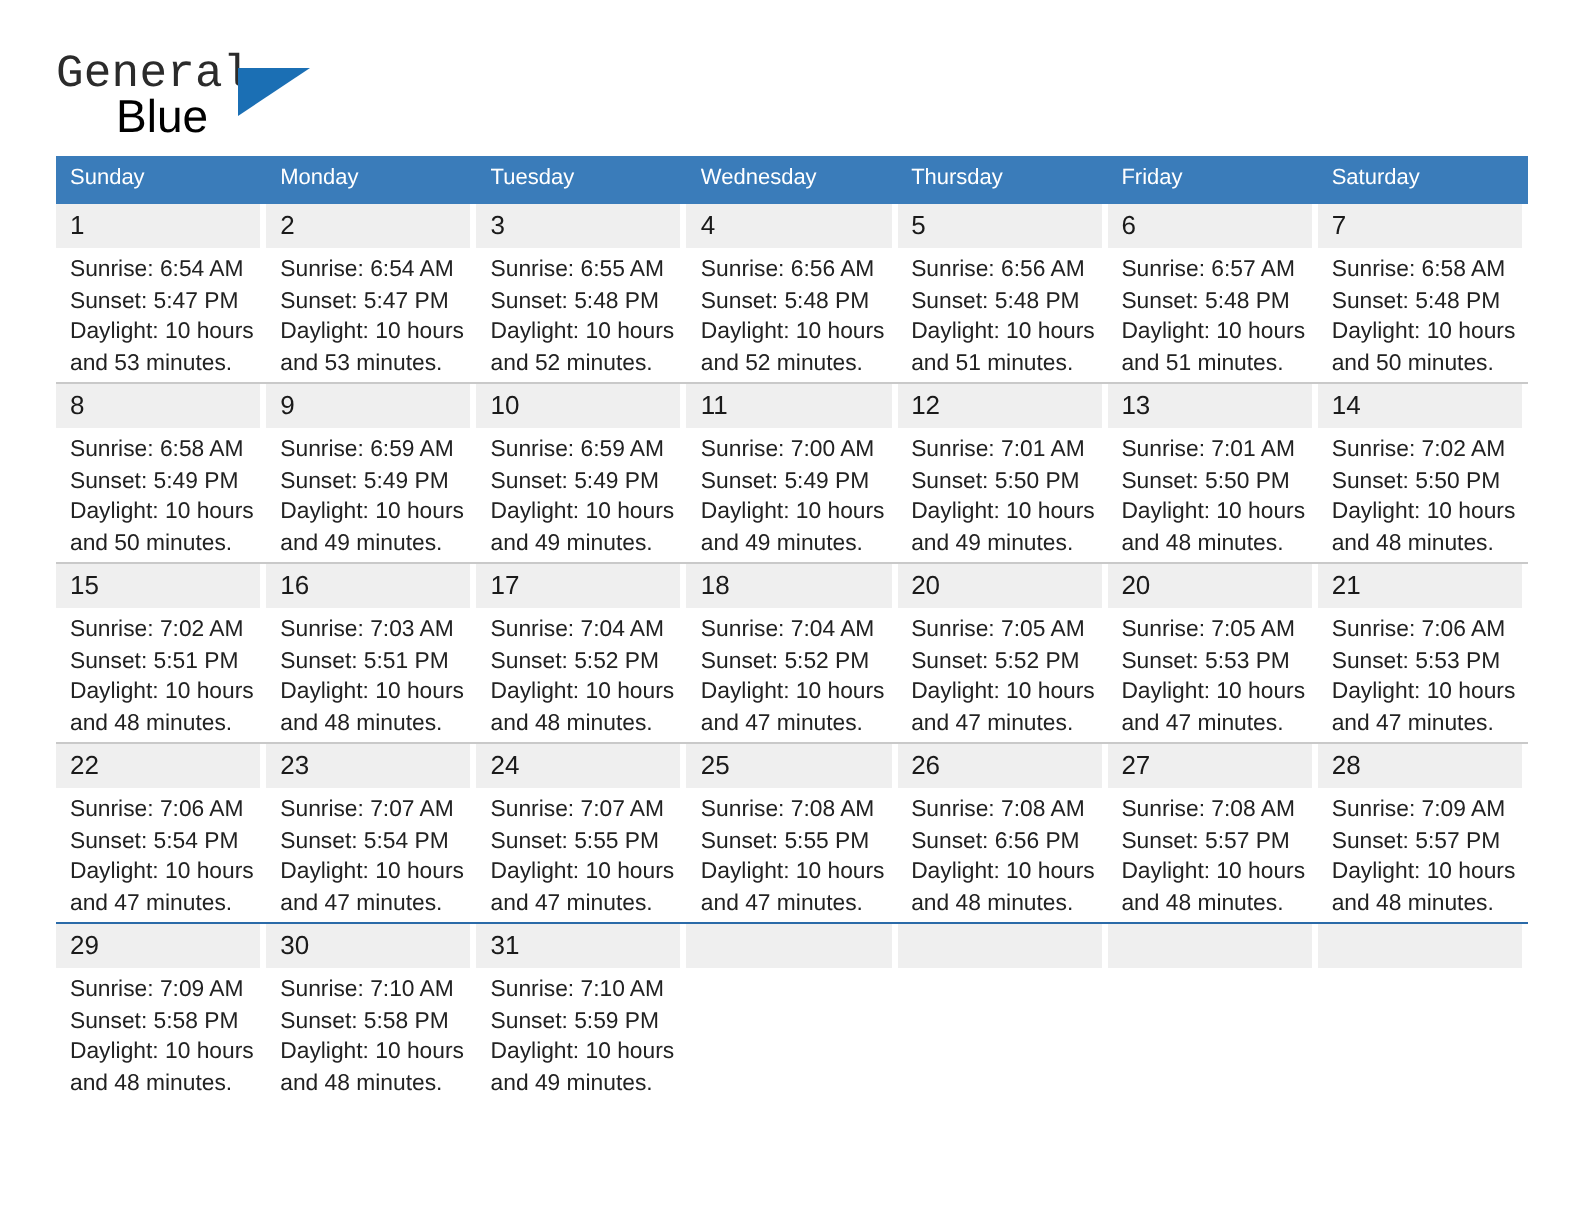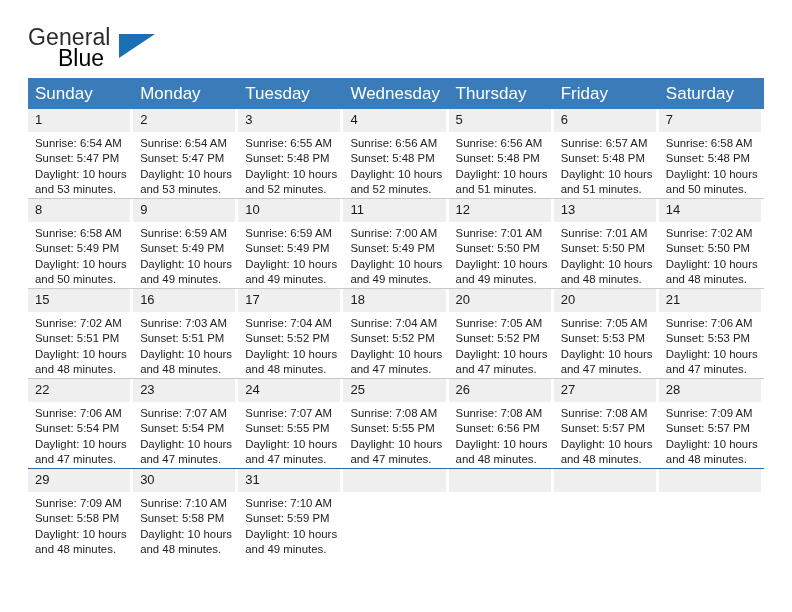--- a/index.html
+++ b/index.html
@@ -40,21 +40,21 @@
     line-height: 1;
     user-select: none;
   }
   .logo-general {
     position: absolute;
     left: 0;
     top: 4px;
     font-size: 23px;
     letter-spacing: 0.1px;
     color: #2b2b2b;
-    font-family: Liberation Sans, sans-serif;
+    font-family: Liberation Mono, monospace;
   }
   .logo-blue {
     position: absolute;
     left: 30px;
     top: 25px;
     font-size: 23px;
     color: #000000;
     font-family: "Liberation Sans", sans-serif;
   }
   .logo-triangle {
@@ -89,21 +89,21 @@
   .calendar {
     width: 736px;
     margin-top: 6px;
     border-collapse: collapse;
     table-layout: fixed;
   }
   .calendar th {
     background: #3a7cba;
     color: #ffffff;
     font-weight: normal;
-    font-size: 17px;
+    font-size: 11px;
     text-align: left;
     padding: 5px 0 5px 7px;
     line-height: 1.25;
     border: none;
   }
 
   .week-row td {
     vertical-align: top;
     padding: 0;
     border: none;

